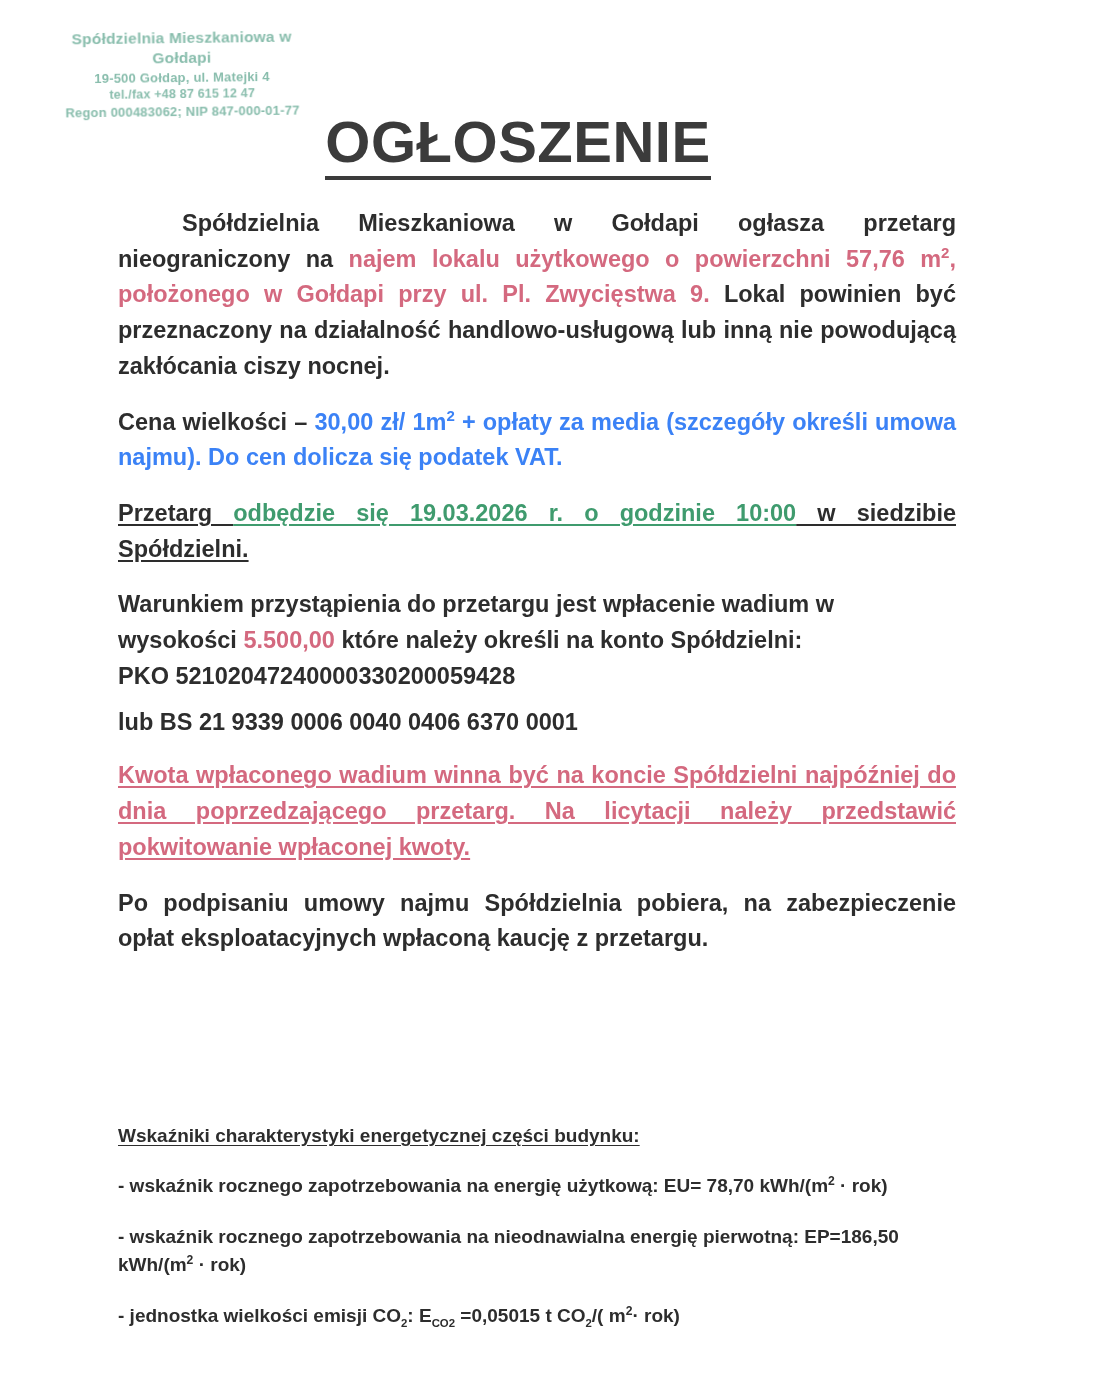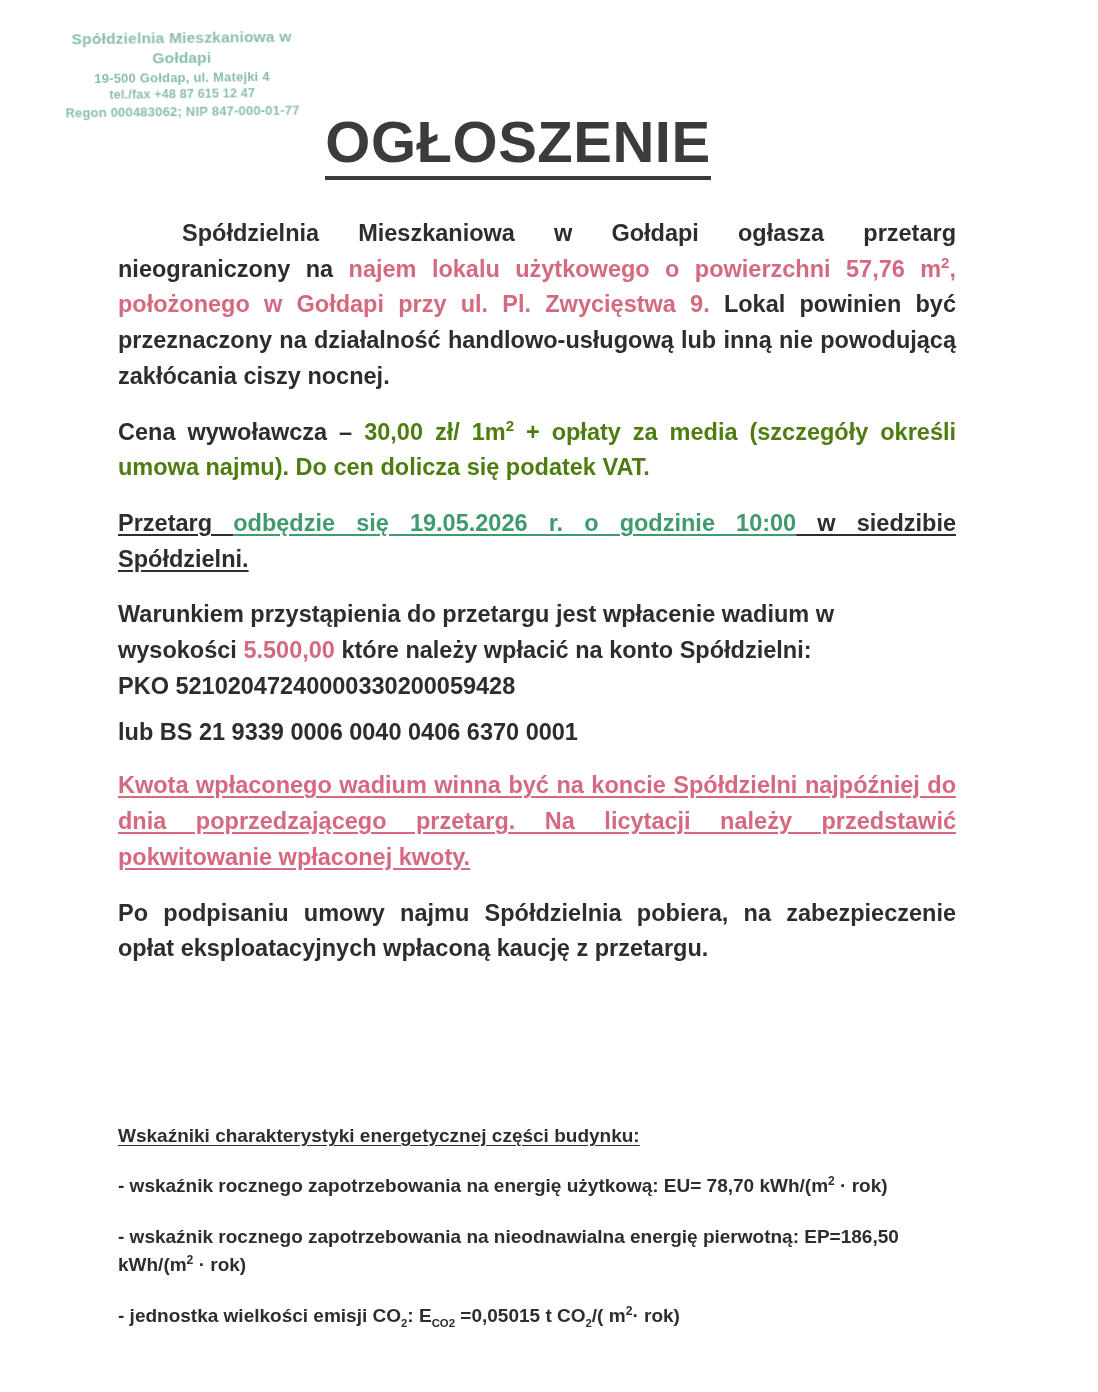--- a/index.html
+++ b/index.html
@@ -54,37 +54,37 @@
     letter-spacing: 0.5px;
     border-bottom: 4px solid #3b3b3b;
     padding-bottom: 3px;
     line-height: 1.05;
   }
 
   
   .body {
     position: absolute;
     left: 118px;
-    top: 216px;
+    top: 206px;
     width: 838px;
     font-size: 23.5px;
     font-weight: bold;
     color: #2d2d2d;
     line-height: 1.52;
   }
   .p {
     margin: 0 0 20px 0;
     text-align: justify;
     text-justify: inter-word;
   }
   .p.noj { text-align: left; }
   .indent { display: inline-block; width: 64px; }
 
   .pink  { color: #d4697f; }
-  .blue  { color: #4d7c0f; }
+  .blue  { color: #3b82f6; }
   .green { color: #3f9b6e; }
 
   .u      { text-decoration: underline; text-underline-offset: 3px; }
   .u-pink { text-decoration: underline; text-decoration-color: #d4697f; text-underline-offset: 3px; }
 
   .acct { margin: 0; text-align: left; }
 
   sup { font-size: 0.64em; vertical-align: super; line-height: 0; }
   sub { font-size: 0.6em;  vertical-align: sub;   line-height: 0; }
 
@@ -122,29 +122,29 @@
     <span>OGŁOSZENIE</span>
   </div>
 
   <div class="body">
 
     <p class="p">
       <span class="indent"></span><span>Spółdzielnia Mieszkaniowa w Gołdapi ogłasza przetarg nieograniczony na </span><span class="pink">najem lokalu użytkowego o powierzchni 57,76 m</span><sup class="pink">2</sup><span class="pink">, położonego w Gołdapi przy ul. Pl. Zwycięstwa 9.</span><span> Lokal powinien być przeznaczony na działalność handlowo-usługową lub inną  nie powodującą zakłócania ciszy nocnej.</span>
     </p>
 
     <p class="p">
-      <span>Cena wywoławcza – </span><span class="blue">30,00 zł/ 1m</span><sup class="blue">2</sup><span class="blue">  + opłaty za media (szczegóły określi umowa najmu). Do cen dolicza się podatek VAT.</span>
+      <span>Cena wielkości – </span><span class="blue">30,00 zł/ 1m</span><sup class="blue">2</sup><span class="blue">  + opłaty za media (szczegóły określi umowa najmu). Do cen dolicza się podatek VAT.</span>
     </p>
 
     <p class="p">
-      <span class="u">Przetarg </span><span class="green u">odbędzie się 19.05.2026 r. o godzinie 10:00</span><span class="u"> w siedzibie Spółdzielni.</span>
+      <span class="u">Przetarg </span><span class="green u">odbędzie się 19.03.2026 r. o godzinie 10:00</span><span class="u"> w siedzibie Spółdzielni.</span>
     </p>
 
     <p class="p noj">
-      <span>Warunkiem przystąpienia do przetargu jest wpłacenie wadium w wysokości </span><span class="pink">5.500,00</span><span> które należy wpłacić na konto Spółdzielni:</span>
+      <span>Warunkiem przystąpienia do przetargu jest wpłacenie wadium w wysokości </span><span class="pink">5.500,00</span><span> które należy określi na konto Spółdzielni:</span>
     </p>
     <p class="p acct" style="margin-top:-20px;margin-bottom:10px;">PKO 52102047240000330200059428</p>
     <p class="p acct" style="margin-bottom:18px;">lub BS 21 9339 0006 0040 0406 6370 0001</p>
 
     <p class="p pink u-pink">Kwota wpłaconego wadium winna być na koncie Spółdzielni najpóźniej do dnia poprzedzającego przetarg. Na licytacji należy przedstawić pokwitowanie wpłaconej kwoty.</p>
 
 
     <p class="p">Po podpisaniu umowy najmu Spółdzielnia pobiera, na zabezpieczenie opłat eksploatacyjnych wpłaconą kaucję z przetargu.</p>
 
   </div>

